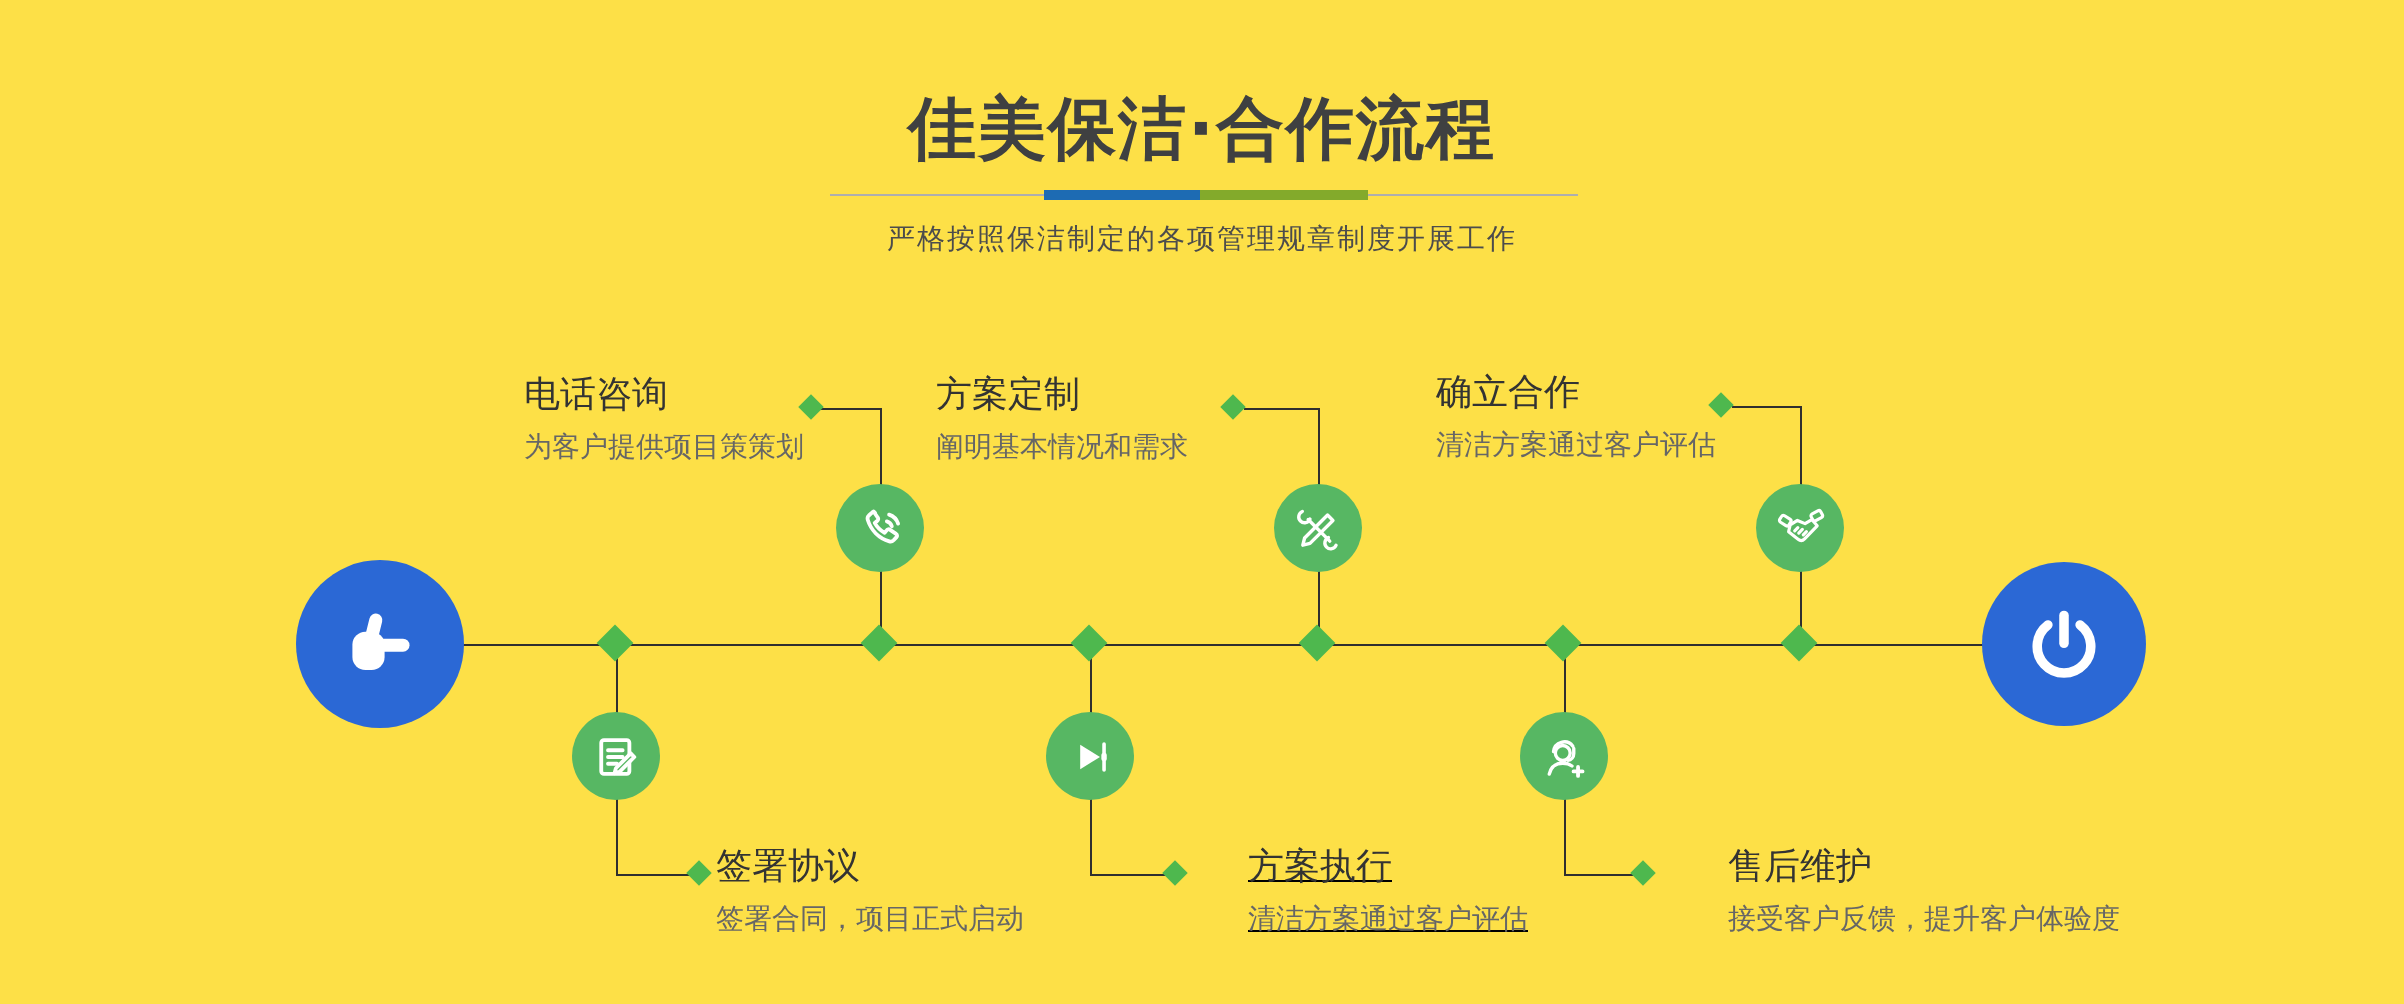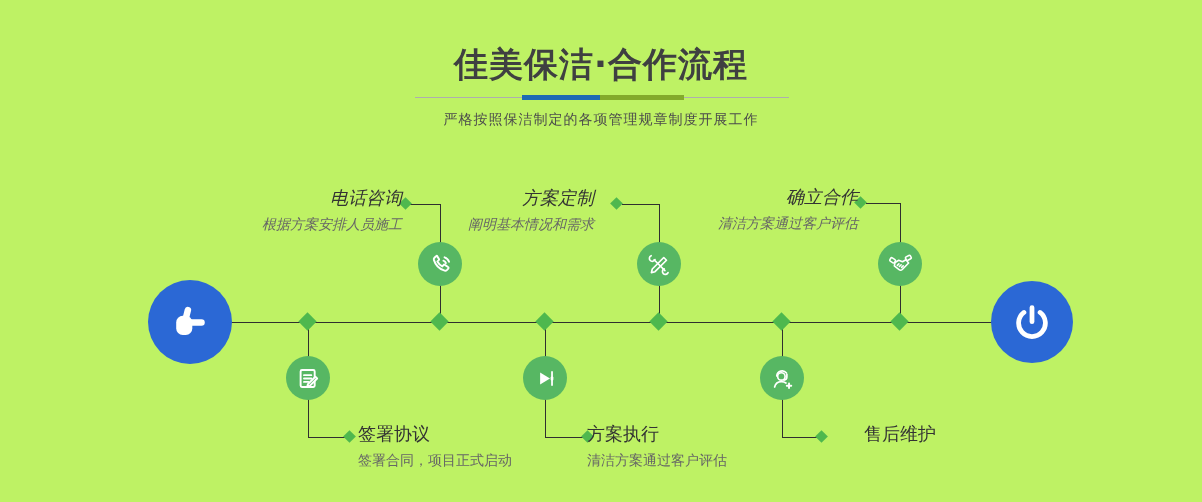--- a/index.html
+++ b/index.html
@@ -1,17 +1,17 @@
 <!DOCTYPE html>
 <html><head>
 <meta charset="utf-8">
 <style>
   html,body{margin:0;padding:0;background:#fff;}
   .canvas{
-    position:relative;width:1202px;height:502px;background:#bef264;
+    position:relative;width:1202px;height:502px;background:#fde047;
     font-family:"DejaVu Sans","Liberation Sans",sans-serif;overflow:hidden;
   }
   
   .title{
     position:absolute;top:42px;left:0;width:100%;text-align:center;
     font-size:34px;font-weight:bold;color:#3f4041;letter-spacing:1px;
   }
   .divider{position:absolute;top:97px;left:415px;width:374px;height:1px;background:#aeaeae;}
   .divider .bar{position:absolute;top:-2px;height:5px;}
   .bar-blue{left:107px;width:78px;background:#1d6bb3;}
@@ -50,24 +50,24 @@
   .node-blue{background:#2b68d5;}
   .n-start{left:148px;top:280px;width:84px;height:84px;}
   .n-end{left:991px;top:281px;width:82px;height:82px;}
   .ng1{left:418px;top:242px;} .ng2{left:637px;top:242px;} .ng3{left:878px;top:242px;}
   .ng4{left:286px;top:356px;} .ng5{left:523px;top:356px;} .ng6{left:760px;top:356px;}
   .node svg{display:block;}
   
   .step{position:absolute;white-space:nowrap;}
   .step .t{font-size:18px;color:#333333;line-height:20px;}
   .step .d{font-size:14px;color:#666666;margin-top:8px;line-height:16px;}
-  .top-step{text-align:right;font-style:italic;}
+  .top-step{text-align:left;}
   .bottom-step{text-align:left;}
   .s1{right:800px;top:188px;} .s2{right:608px;top:188px;} .s3{right:344px;top:187px;}
-  .s4{left:358px;top:424px;} .s5{left:587px;top:424px;} .s6{left:830px;top:424px;margin-left:34px;}
+  .s4{left:358px;top:424px;} .s5{left:624px;top:424px;text-decoration:underline;} .s6{left:830px;top:424px;margin-left:34px;}
 </style>
 </head>
 <body>
 
 <div class="canvas">
 
   <div class="title">佳美保洁·合作流程</div>
   <div class="divider">
     <span class="bar bar-blue"></span>
     <span class="bar bar-green"></span>
@@ -175,35 +175,36 @@
         <path d="M5 19.6c.7-3.2 3-4.8 6-4.8 1.6 0 3 .4 4.1 1.2"></path>
         <path d="M6.9 9.6a4.8 4.8 0 0 1 8.6-2.4"></path>
         <path d="M15.9 8.2v2.2c0 1.7-1.1 2.9-2.6 3.1"></path>
         <path d="M17.8 16.4v4M15.8 18.4h4" stroke-width="1.7"></path>
       </svg>
     </span>
   </div>
 
   <div class="step top-step s1">
     <div class="t">电话咨询</div>
-    <div class="d">根据方案安排人员施工</div>
+    <div class="d">为客户提供项目策策划</div>
   </div>
   <div class="step top-step s2">
     <div class="t">方案定制</div>
     <div class="d">阐明基本情况和需求</div>
   </div>
   <div class="step bottom-step s4">
     <div class="t">签署协议</div>
     <div class="d">签署合同，项目正式启动</div>
   </div>
   <div class="step top-step s3">
     <div class="t">确立合作</div>
     <div class="d">清洁方案通过客户评估</div>
   </div>
   <div class="step bottom-step s5">
     <div class="t">方案执行</div>
     <div class="d">清洁方案通过客户评估</div>
   </div>
   <div class="step bottom-step s6">
     <div class="t">售后维护</div>
+    <div class="d">接受客户反馈，提升客户体验度</div>
   </div>
 
 </div>
 
 </body></html>

